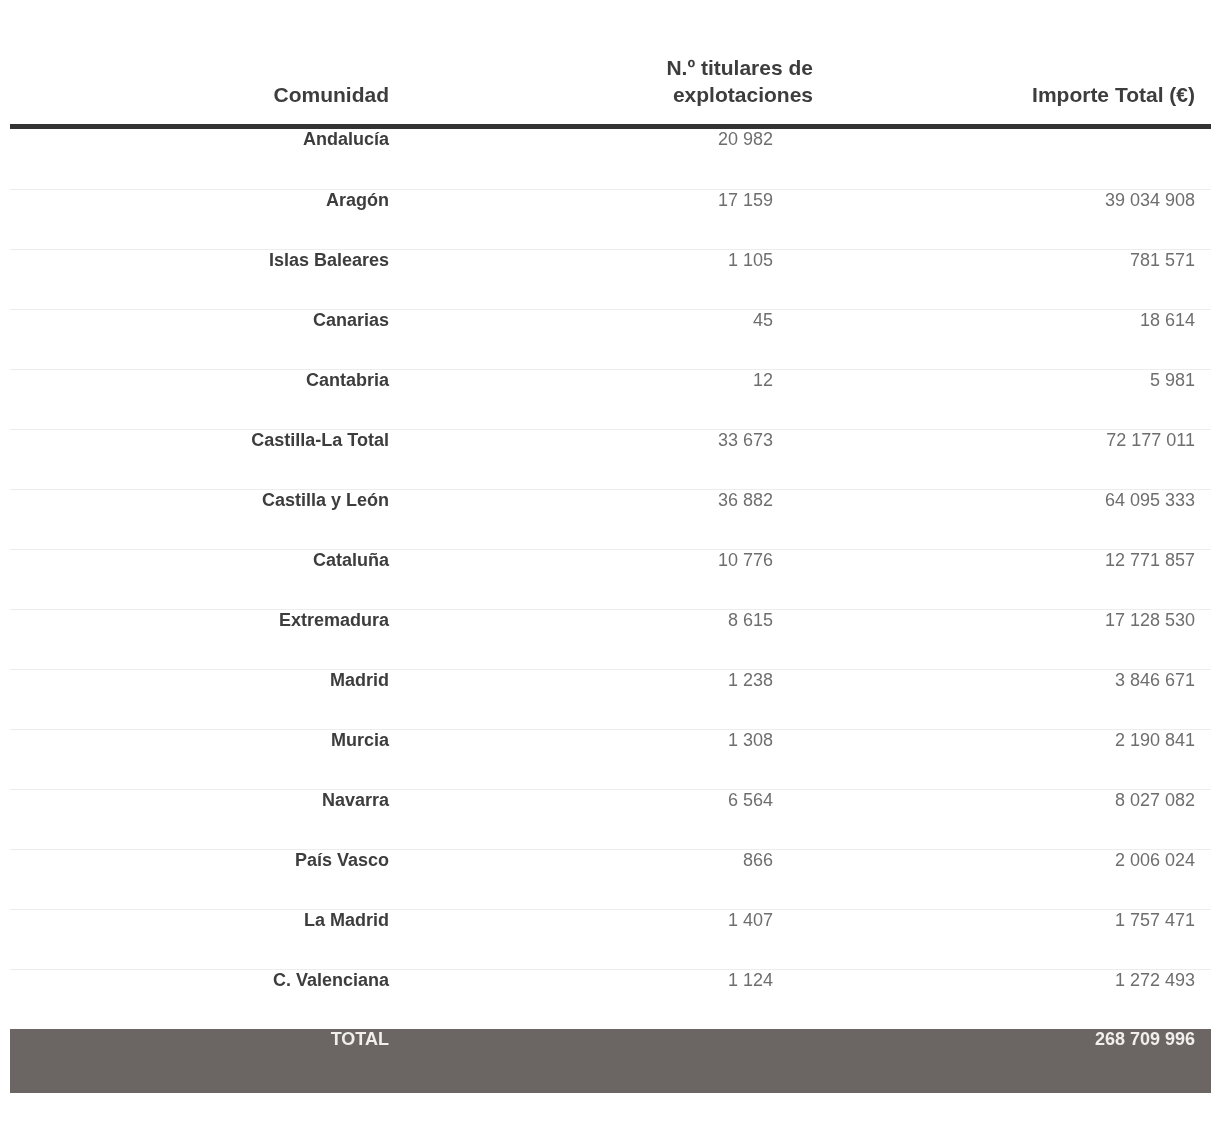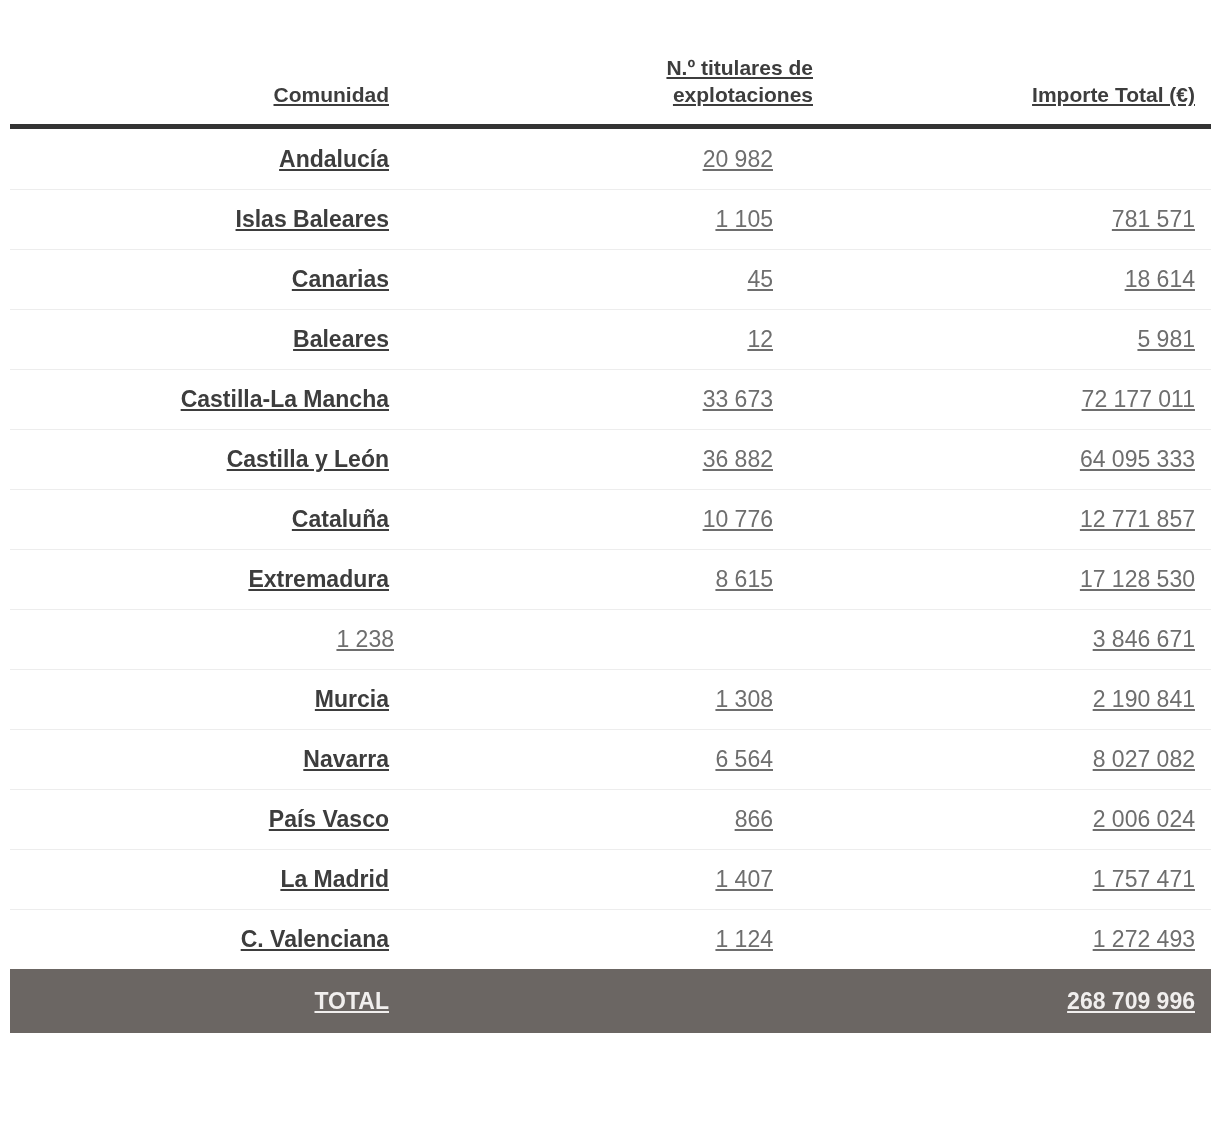--- a/index.html
+++ b/index.html
@@ -28,30 +28,30 @@
     align-items:flex-end;
     height:129px;
     padding-bottom:16px;
     box-sizing:border-box;
     border-bottom:5px solid var(--rule-color);
     color:var(--head-text);
     font-weight:700;
     font-size:21px;
     line-height:27px;
   }
-  .cell{box-sizing:border-box;text-decoration:underline;}
+  .cell{box-sizing:border-box;}
   .c1{width:379px;text-align:right;}
   .c2{width:424px;text-align:right;}
   .c3{flex:1;text-align:right;padding-right:16px;}
   .trow{
     display:flex;
-    align-items:center;
+    align-items:flex-start;
     height:60px;
     box-sizing:border-box;
-    font-size:23px;
+    font-size:18px;
   }
   .tbody .trow + .trow{border-top:1px solid var(--sep-color);}
   .trow .c1{
     font-weight:700;
     color:var(--head-text);
   }
   .trow .c2{
     color:var(--num-text);
     padding-right:40px;
   }
@@ -83,55 +83,61 @@
     </div>
     <div class="cell c3">Importe Total (€)</div>
   </div>
 
   <div class="tbody">
     <div class="trow">
       <div class="cell c1">Andalucía</div>
       <div class="cell c2">20 982</div>
     </div>
     <div class="trow">
+      <div class="cell c1">Aragón</div>
+      <div class="cell c2">17 159</div>
+      <div class="cell c3">39 034 908</div>
+    </div>
+    <div class="trow">
       <div class="cell c1">Islas Baleares</div>
       <div class="cell c2">1 105</div>
       <div class="cell c3">781 571</div>
     </div>
     <div class="trow">
       <div class="cell c1">Canarias</div>
       <div class="cell c2">45</div>
       <div class="cell c3">18 614</div>
     </div>
     <div class="trow">
-      <div class="cell c1">Baleares</div>
+      <div class="cell c1">Cantabria</div>
       <div class="cell c2">12</div>
       <div class="cell c3">5 981</div>
     </div>
     <div class="trow">
-      <div class="cell c1">Castilla-La Mancha</div>
+      <div class="cell c1">Castilla-La Total</div>
       <div class="cell c2">33 673</div>
       <div class="cell c3">72 177 011</div>
     </div>
     <div class="trow">
       <div class="cell c1">Castilla y León</div>
       <div class="cell c2">36 882</div>
       <div class="cell c3">64 095 333</div>
     </div>
     <div class="trow">
       <div class="cell c1">Cataluña</div>
       <div class="cell c2">10 776</div>
       <div class="cell c3">12 771 857</div>
     </div>
     <div class="trow">
       <div class="cell c1">Extremadura</div>
       <div class="cell c2">8 615</div>
       <div class="cell c3">17 128 530</div>
     </div>
     <div class="trow">
+      <div class="cell c1">Madrid</div>
       <div class="cell c2">1 238</div>
       <div class="cell c3">3 846 671</div>
     </div>
     <div class="trow">
       <div class="cell c1">Murcia</div>
       <div class="cell c2">1 308</div>
       <div class="cell c3">2 190 841</div>
     </div>
     <div class="trow">
       <div class="cell c1">Navarra</div>

